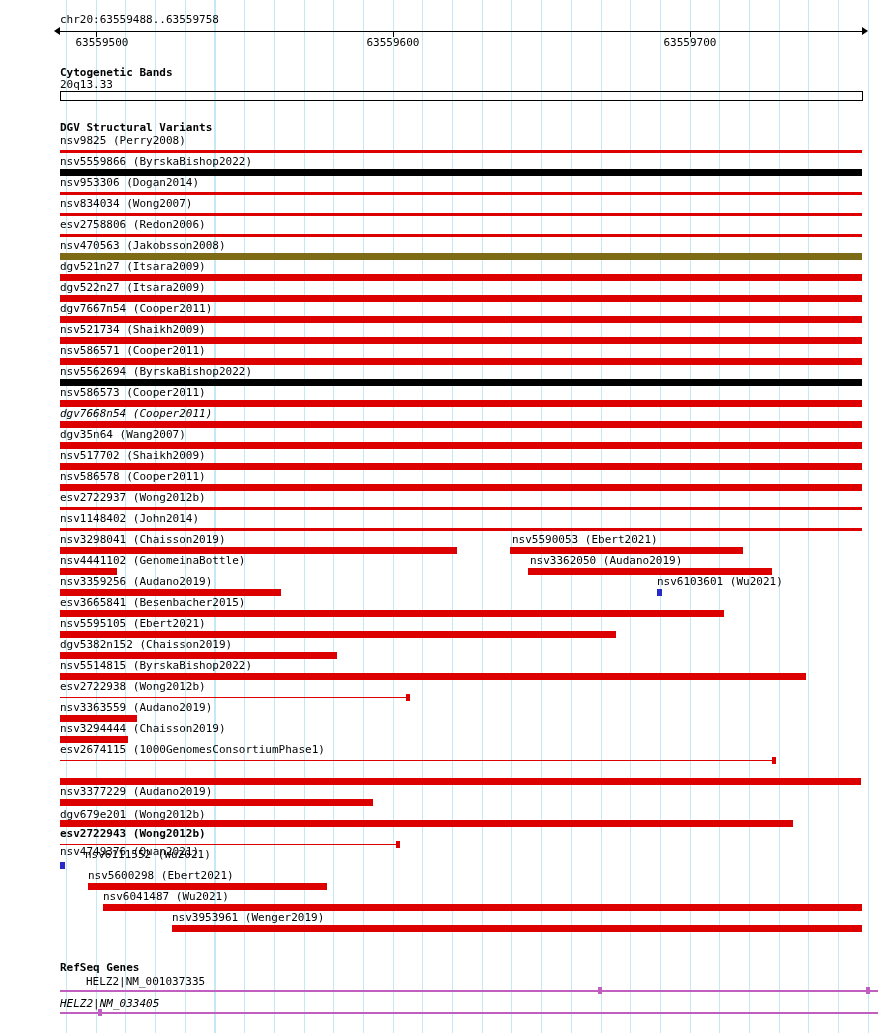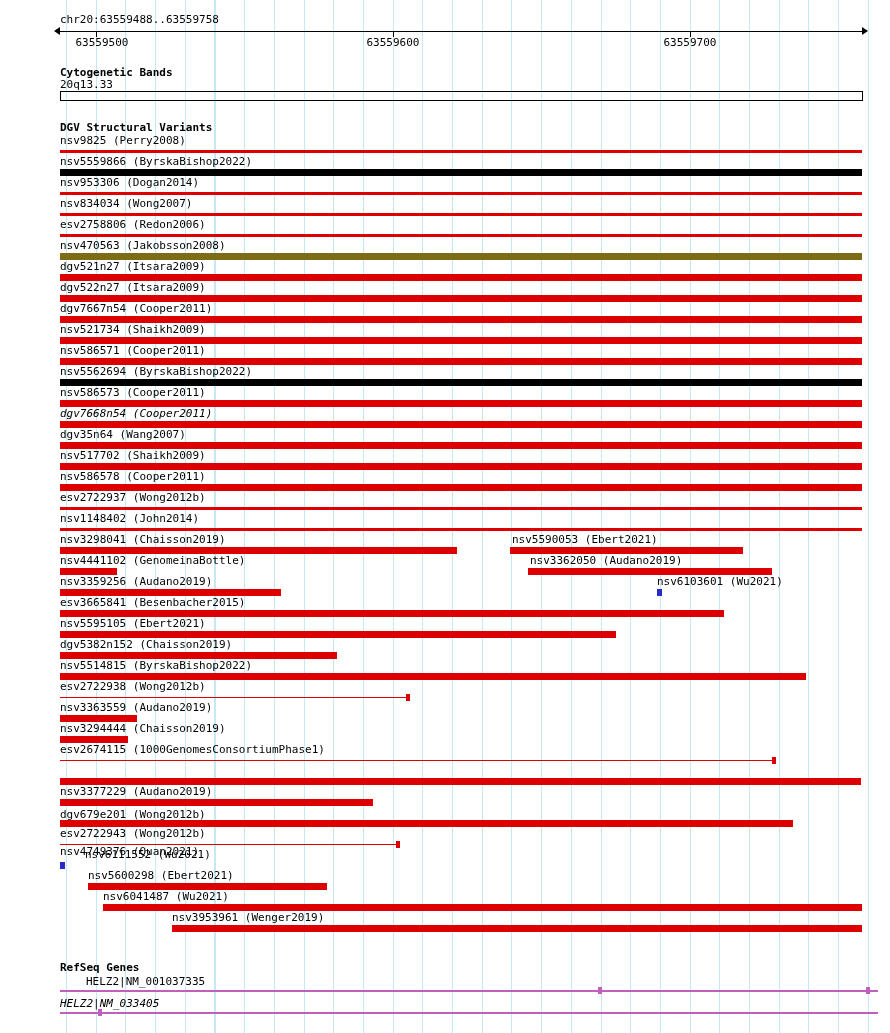--- a/index.html
+++ b/index.html
@@ -109,21 +109,21 @@
     <div style="position: absolute; left: 60px; top: 736px; width: 68px; height: 7px; background: rgb(221, 0, 0);"></div>
     <div class="lbl" style="left: 60px; top: 744px;">esv2674115 (1000GenomesConsortiumPhase1)</div>
     <div style="position: absolute; left: 60px; top: 760px; width: 716px; height: 1px; background: rgb(221, 0, 0);"></div>
     <div style="position: absolute; left: 772px; top: 757px; width: 4px; height: 7px; background: rgb(221, 0, 0);"></div>
     <div class="lbl" style="left: 60px; top: 765px; margin-top: 44px;">dgv679e201 (Wong2012b)</div>
     <div style="position: absolute; left: 60px; top: 778px; width: 801px; height: 7px; background: rgb(221, 0, 0);"></div>
     <div class="lbl" style="left: 60px; top: 786px;">nsv3377229 (Audano2019)</div>
     <div style="position: absolute; left: 60px; top: 799px; width: 313px; height: 7px; background: rgb(221, 0, 0);"></div>
     <div class="lbl" style="left: 60px; top: 846px;">nsv4749376 (Quan2021)</div>
     <div style="position: absolute; left: 60px; top: 820px; width: 733px; height: 7px; background: rgb(221, 0, 0);"></div>
-    <div class="lbl" style="left: 60px; top: 828px;">esv2722943 (Wong2012b)</div>
+    <div class="lbl" style="left: 60px; top: 828px; font-weight: bold;">esv2722943 (Wong2012b)</div>
     <div style="position: absolute; left: 60px; top: 844px; width: 340px; height: 1px; background: rgb(221, 0, 0);"></div>
     <div style="position: absolute; left: 396px; top: 841px; width: 4px; height: 7px; background: rgb(221, 0, 0);"></div>
     <div class="lbl" style="left: 85px; top: 849px;">nsv6111552 (Wu2021)</div>
     <div style="position: absolute; left: 60px; top: 862px; width: 5px; height: 7px; background: rgb(42, 42, 200);"></div>
     <div class="lbl" style="left: 88px; top: 870px;">nsv5600298 (Ebert2021)</div>
     <div style="position: absolute; left: 88px; top: 883px; width: 239px; height: 7px; background: rgb(221, 0, 0);"></div>
     <div class="lbl" style="left: 103px; top: 891px;">nsv6041487 (Wu2021)</div>
     <div style="position: absolute; left: 103px; top: 904px; width: 759px; height: 7px; background: rgb(221, 0, 0);"></div>
     <div class="lbl" style="left: 172px; top: 912px;">nsv3953961 (Wenger2019)</div>
     <div style="position: absolute; left: 172px; top: 925px; width: 690px; height: 7px; background: rgb(221, 0, 0);"></div>

